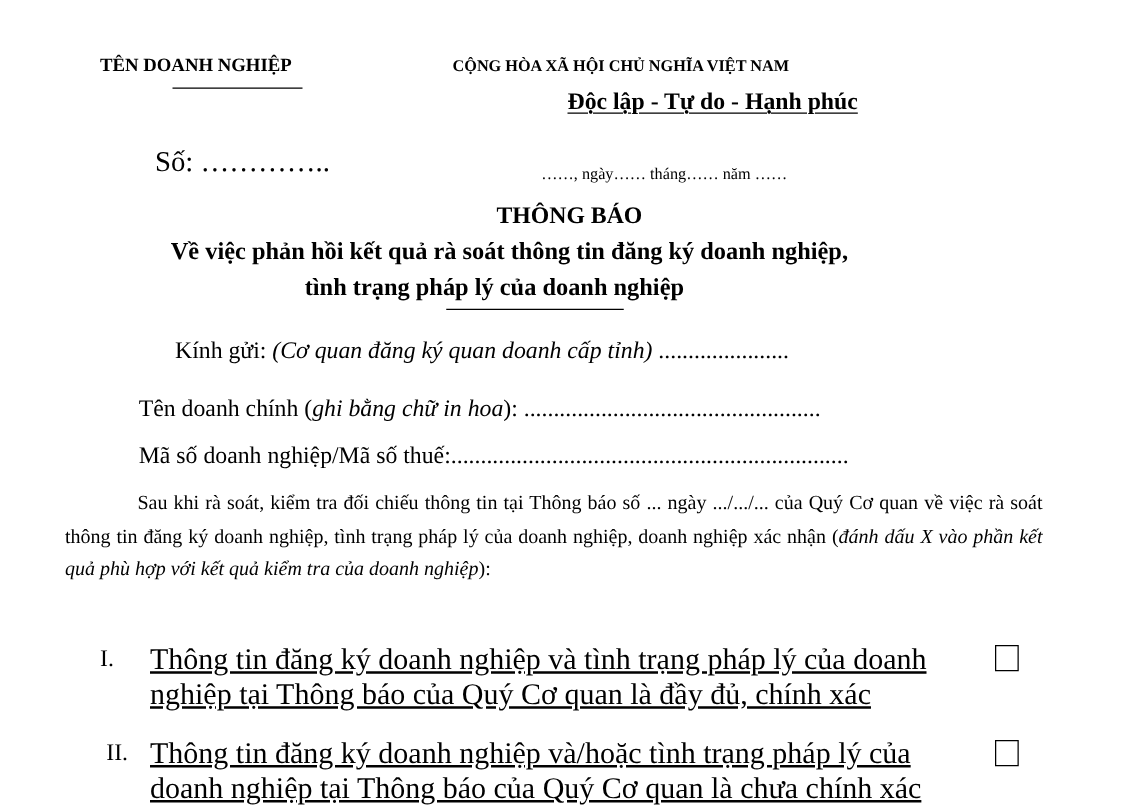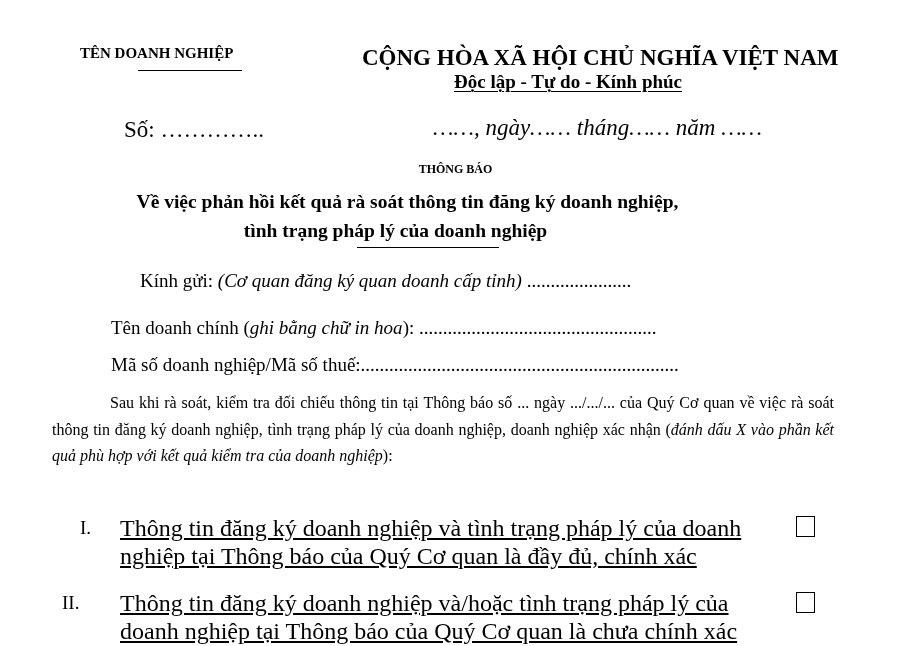--- a/index.html
+++ b/index.html
@@ -15,69 +15,69 @@
       font-family: "Liberation Serif", "DejaVu Serif", serif;
       color: #000000;
       font-size: 19px;
     }
     .abs { position: absolute; white-space: nowrap; }
     .ital { font-style: italic; }
 
     
     #company-name { left: 80px; top: 45px; font-size: 15px; font-weight: bold; }
     #company-rule { left: 138px; top: 70px; width: 104px; height: 0; border-top: 1.3px solid #000; }
-    #nation-title { left: 362px; top: 45px; font-size: 23px; font-weight: bold; }
+    #nation-title { left: 362px; top: 45px; font-size: 13px; font-weight: bold; }
     #motto { left: 454px; top: 71px; font-size: 19px; font-weight: bold; text-decoration: underline; text-underline-offset: 3px; text-decoration-thickness: 1.3px; }
 
     #so-line { left: 124px; top: 117px; font-size: 23px; }
-    #date-line { left: 433px; top: 115px; font-size: 23px; font-style: italic; }
+    #date-line { left: 433px; top: 131px; font-size: 13px; }
 
     
-    #doc-title { left: 0; width: 911px; top: 162px; font-size: 12px; font-weight: bold; text-align: center; }
+    #doc-title { left: 0; width: 911px; top: 162px; font-size: 19px; font-weight: bold; text-align: center; }
     #doc-subtitle-1 { left: 0; width: 815px; top: 191px; font-size: 19.5px; font-weight: bold; text-align: center; }
     #doc-subtitle-2 { left: 0; width: 791px; top: 220px; font-size: 19.5px; font-weight: bold; text-align: center; }
     #title-rule { left: 357px; top: 247px; width: 142px; height: 0; border-top: 1.3px solid #000; }
 
     
     #kinh-gui { left: 140px; top: 270px; font-size: 19px; }
 
     
     #field-name { left: 111px; top: 317px; font-size: 19px; }
     #field-tax { left: 111px; top: 354px; font-size: 19px; }
 
     
     #para { left: 52px; top: 390px; width: 782px; font-size: 16px; line-height: 26.5px; white-space: normal; text-align: justify; }
     #para .indent { display: inline-block; width: 58px; }
 
     
     .opt-num { font-size: 19px; }
     .opt-text { font-size: 24px; line-height: 28px; white-space: normal; width: 660px; text-decoration: underline; }
     #opt1-num { left: 80px; top: 517px; }
     #opt1-text { left: 120px; top: 514px; }
-    #opt2-num { left: 62px; top: 592px; }
+    #opt2-num { left: 85px; top: 592px; }
     #opt2-text { left: 120px; top: 589px; }
 
     .checkbox {
       position: absolute;
       width: 19px; height: 21px;
       border: 1.5px solid #000;
       background: #fff;
       box-sizing: border-box;
       cursor: pointer;
     }
     #cb1 { left: 796px; top: 516px; }
     #cb2 { left: 796px; top: 592px; }
   </style>
 </head>
 <body>
 
 <div id="company-name" class="abs">TÊN DOANH NGHIỆP</div>
 <div id="company-rule" class="abs"></div>
 <div id="nation-title" class="abs">CỘNG HÒA XÃ HỘI CHỦ NGHĨA VIỆT NAM</div>
-<div id="motto" class="abs">Độc lập - Tự do - Kính phúc</div>
+<div id="motto" class="abs">Độc lập - Tự do - Hạnh phúc</div>
 
 <div id="so-line" class="abs">Số: …………..</div>
 <div id="date-line" class="abs">……, ngày…… tháng…… năm ……</div>
 
 <div id="doc-title" class="abs">THÔNG BÁO</div>
 <div id="doc-subtitle-1" class="abs">Về việc phản hồi kết quả rà soát thông tin đăng ký doanh nghiệp,</div>
 <div id="doc-subtitle-2" class="abs">tình trạng pháp lý của doanh nghiệp</div>
 <div id="title-rule" class="abs"></div>
 
 <div id="kinh-gui" class="abs">

